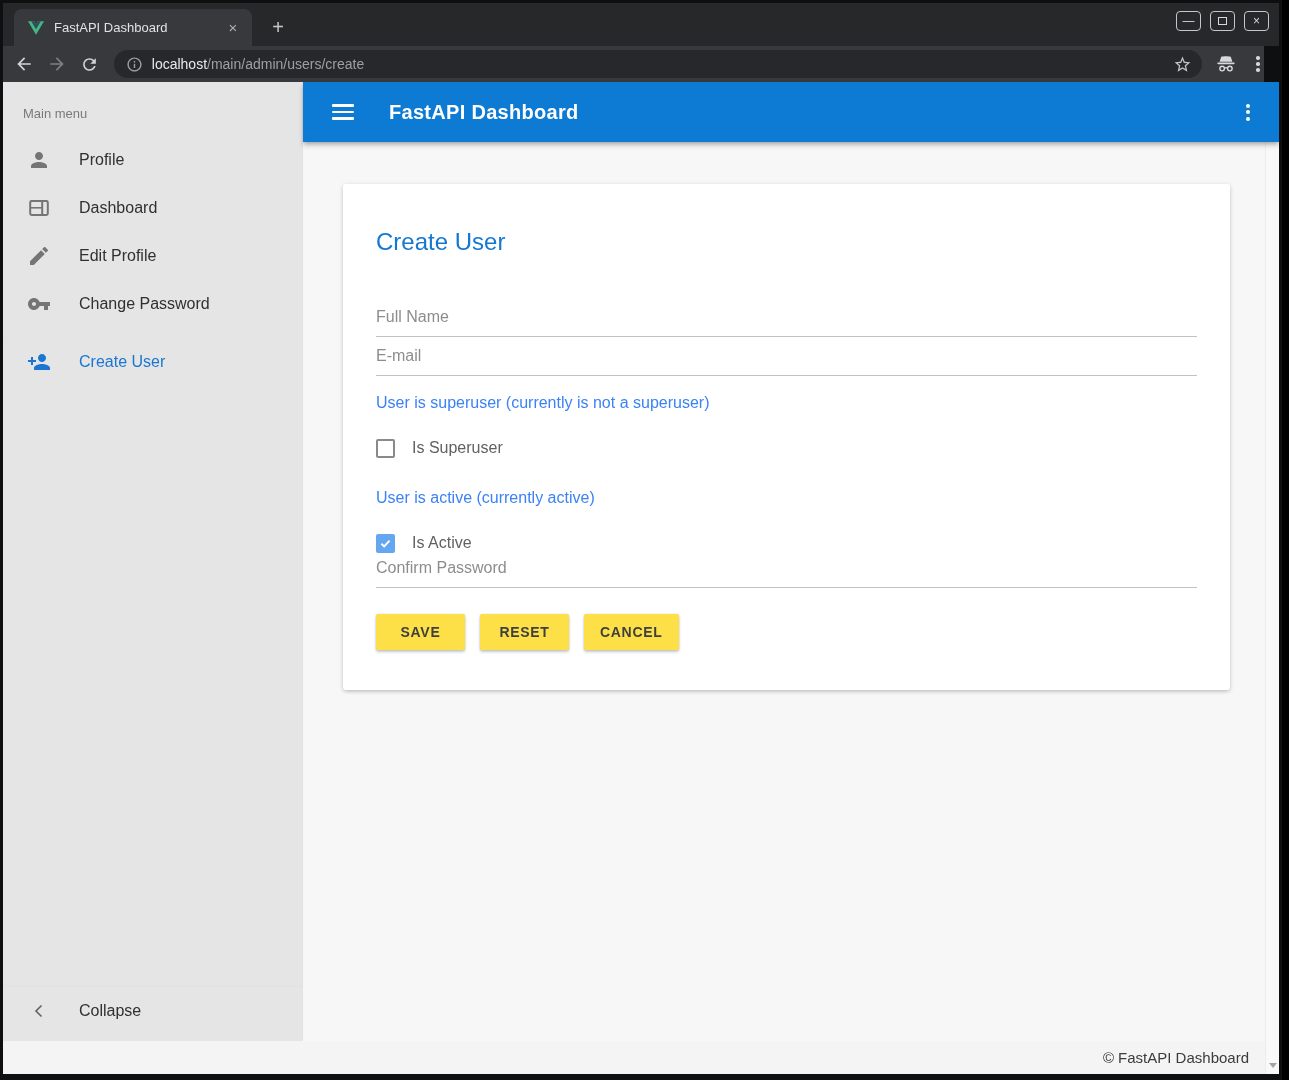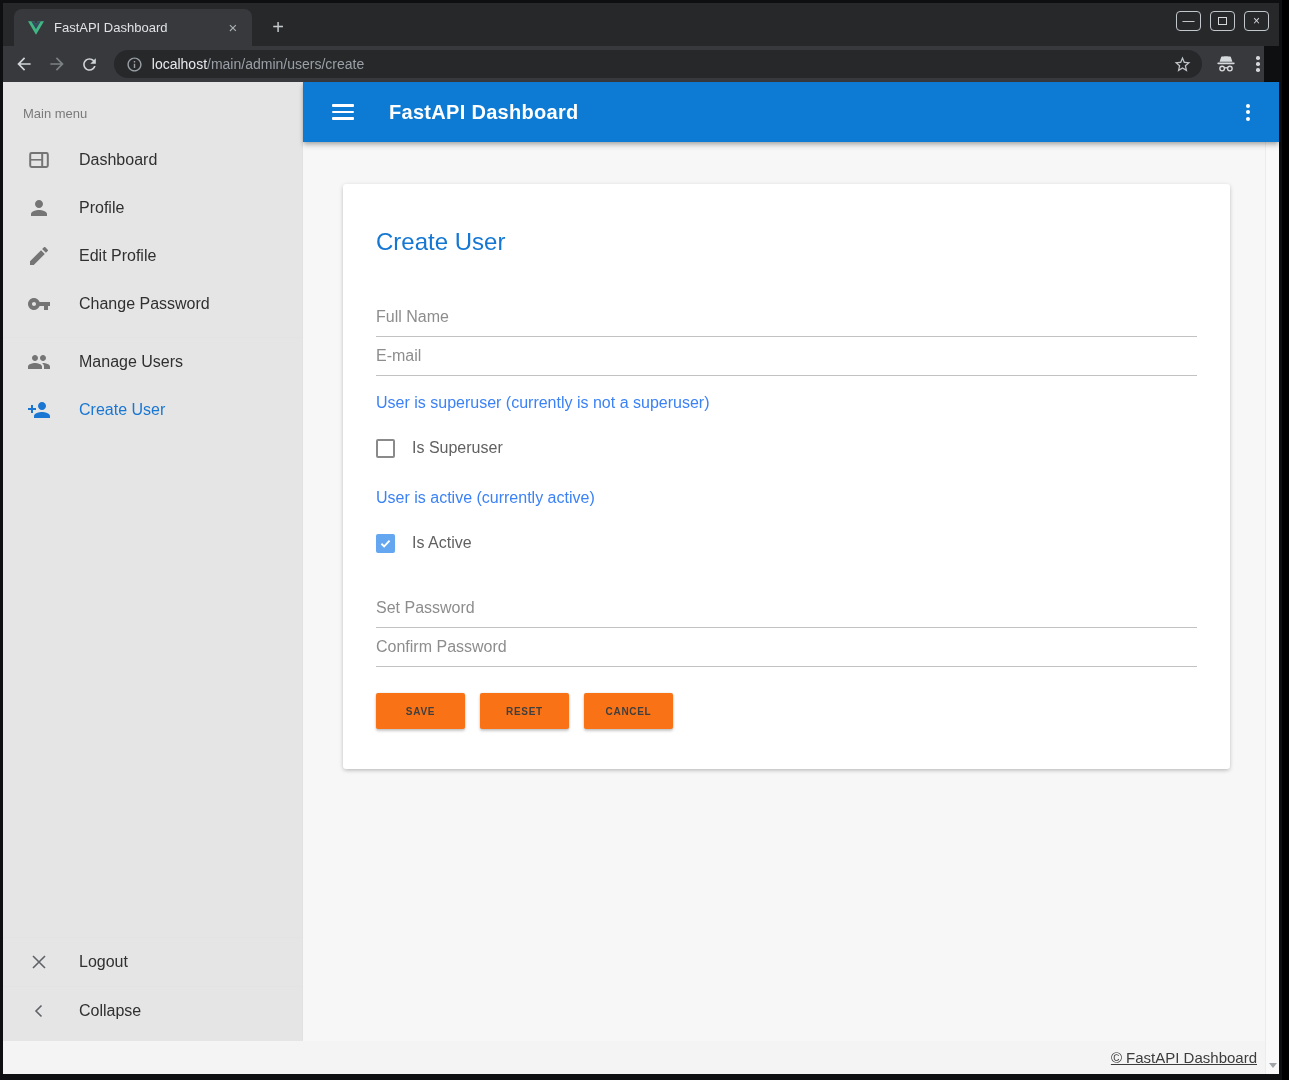--- a/index.html
+++ b/index.html
@@ -67,27 +67,27 @@
                   font-size:16px; font-family:inherit; color:#333; padding:6px 0 10px; background:transparent; }
   .tfield input::placeholder { color:#8d8d8d; opacity:1; }
   .tfield.gap-top { margin-top:40px; }
   .hint { font-size:16px; color:#3b82f6; margin-top:18px; }
   .check-row { margin-top:27px; display:flex; align-items:flex-start; cursor:pointer; }
   .cbox { width:19px; height:19px; border:2px solid #8a8a8a; border-radius:2px; flex:none; }
   .cbox.checked { border:none; background:#64a7f0; display:flex; align-items:center; justify-content:center; }
   .check-row .clbl { margin-left:17px; font-size:16px; color:#616161; }
   .check-row + .hint { margin-top:31px; }
   .btn-row { margin-top:26px; display:flex; gap:15px; }
-  .vbtn { min-width:89px; height:36px; background:#f97316; border:none; border-radius:2px; cursor:pointer;
+  .vbtn { min-width:89px; height:36px; background:#fde047; border:none; border-radius:2px; cursor:pointer;
           box-shadow:0 2px 3px rgba(0,0,0,.22), 0 0 2px rgba(0,0,0,.12);
-          font-family:inherit; font-size:10px; font-weight:bold; color:#3f3f3f; letter-spacing:.7px; padding:0 16px; }
+          font-family:inherit; font-size:14px; font-weight:bold; color:#3f3f3f; letter-spacing:.7px; padding:0 16px; }
 
   
   .footer { height:33px; background:#f4f4f4; display:flex; align-items:center; justify-content:flex-end;
-            padding-right:22px; font-size:15px; color:#3c3c3c;text-decoration:underline; }
+            padding-right:30px; font-size:15px; color:#3c3c3c; }
 
   
   .rail { position:absolute; top:0; right:0; bottom:0; width:14px; background:#f9f9f9; border-left:1px solid #ececec; }
   .rail .arrow { position:absolute; left:3px; width:0; height:0; border-left:4px solid transparent; border-right:4px solid transparent; }
   .rail .arrow.up { top:6px; border-bottom:5px solid #a0a4a8; }
   .rail .arrow.down { bottom:6px; border-top:5px solid #a0a4a8; }
 </style>
 </head>
 <body>
 
@@ -154,73 +154,61 @@
   </div>
 
   <div class="viewport">
     <div class="page-row">
 
       <nav class="sidebar">
         <div class="side-header">Main menu</div>
 
         <div class="side-item">
           <svg class="ic" viewBox="0 0 24 24">
+            <path fill="#757575" d="M12 12c2.21 0 4-1.79 4-4s-1.79-4-4-4-4 1.79-4 4 1.79 4 4 4zm0 2c-2.67 0-8 1.34-8 4v2h16v-2c0-2.66-5.33-4-8-4z"></path>
+          </svg>
+          <span class="lbl">Profile</span>
+        </div>
+
+        <div class="side-item">
+          <svg class="ic" viewBox="0 0 24 24">
             <rect x="3.2" y="5" width="17.6" height="14" rx="1.4" fill="none" stroke="#757575" stroke-width="2"></rect>
             <line x1="15.2" y1="5" x2="15.2" y2="19" stroke="#757575" stroke-width="2"></line>
             <line x1="4" y1="11.8" x2="15" y2="11.8" stroke="#757575" stroke-width="1.6"></line>
           </svg>
           <span class="lbl">Dashboard</span>
         </div>
 
         <div class="side-item">
           <svg class="ic" viewBox="0 0 24 24">
-            <path fill="#757575" d="M12 12c2.21 0 4-1.79 4-4s-1.79-4-4-4-4 1.79-4 4 1.79 4 4 4zm0 2c-2.67 0-8 1.34-8 4v2h16v-2c0-2.66-5.33-4-8-4z"></path>
-          </svg>
-          <span class="lbl">Profile</span>
-        </div>
-
-        <div class="side-item">
-          <svg class="ic" viewBox="0 0 24 24">
             <path fill="#757575" d="M3 17.25V21h3.75L17.81 9.94l-3.75-3.75L3 17.25zM20.71 7.04c.39-.39.39-1.02 0-1.41l-2.34-2.34c-.39-.39-1.02-.39-1.41 0l-1.83 1.83 3.75 3.75 1.83-1.83z"></path>
           </svg>
           <span class="lbl">Edit Profile</span>
         </div>
 
         <div class="side-item">
           <svg class="ic" viewBox="0 0 24 24">
             <path fill="#757575" d="M12.65 10C11.83 7.67 9.61 6 7 6c-3.31 0-6 2.69-6 6s2.69 6 6 6c2.61 0 4.83-1.67 5.65-4H17v4h4v-4h2v-4H12.65zM7 14c-1.1 0-2-.9-2-2s.9-2 2-2 2 .9 2 2-.9 2-2 2z"></path>
           </svg>
           <span class="lbl">Change Password</span>
         </div>
 
         <div class="divider top-gap"></div>
 
-        <div class="side-item">
-          <svg class="ic" viewBox="0 0 24 24">
-            <path fill="#757575" d="M16 11c1.66 0 2.99-1.34 2.99-3S17.66 5 16 5c-1.66 0-3 1.34-3 3s1.34 3 3 3zm-8 0c1.66 0 2.99-1.34 2.99-3S9.66 5 8 5C6.34 5 5 6.34 5 8s1.34 3 3 3zm0 2c-2.33 0-7 1.17-7 3.5V19h14v-2.5c0-2.33-4.67-3.5-7-3.5zm8 0c-.29 0-.62.02-.97.05 1.16.84 1.97 1.97 1.97 3.45V19h6v-2.5c0-2.33-4.67-3.5-7-3.5z"></path>
-          </svg>
-          <span class="lbl">Manage Users</span>
-        </div>
 
         <div class="side-item active">
           <svg class="ic" viewBox="0 0 24 24">
             <path fill="#1976d2" d="M15 12c2.21 0 4-1.79 4-4s-1.79-4-4-4-4 1.79-4 4 1.79 4 4 4zm-9-2V7H4v3H1v2h3v3h2v-3h3v-2H6zm9 4c-2.67 0-8 1.34-8 4v2h16v-2c0-2.66-5.33-4-8-4z"></path>
           </svg>
           <span class="lbl">Create User</span>
         </div>
 
         <div class="side-spacer"></div>
 
         <div class="divider"></div>
-        <div class="side-item">
-          <svg class="ic" viewBox="0 0 24 24">
-            <path stroke="#5f6368" stroke-width="1.6" d="M6 6l12 12M18 6L6 18" fill="none"></path>
-          </svg>
-          <span class="lbl">Logout</span>
-        </div>
         <div class="divider"></div>
         <div class="side-item" style="margin-bottom:6px;text-align:right;">
           <svg class="ic" viewBox="0 0 24 24">
             <path stroke="#5f6368" stroke-width="1.6" d="M14.5 6.5L9 12l5.5 5.5" fill="none"></path>
           </svg>
           <span class="lbl">Collapse</span>
         </div>
       </nav>
 
       <div class="main">
@@ -260,23 +248,20 @@
             <div class="hint">User is active (currently active)</div>
             <div class="check-row">
               <span class="cbox checked">
                 <svg width="13" height="13" viewBox="0 0 24 24">
                     <path fill="none" stroke="#fff" stroke-width="3.4" d="M4.5 12.5l5 5 10-11"></path>
                   </svg>
               </span>
               <span class="clbl">Is Active</span>
             </div>
 
-            <div class="tfield gap-top">
-              <input type="text" placeholder="Set Password" style="">
-            </div>
 
             <div class="tfield">
               <input type="text" placeholder="Confirm Password" style="">
             </div>
 
             <div class="btn-row">
               <button class="vbtn">SAVE</button>
               <button class="vbtn">RESET</button>
               <button class="vbtn">CANCEL</button>
             </div>

